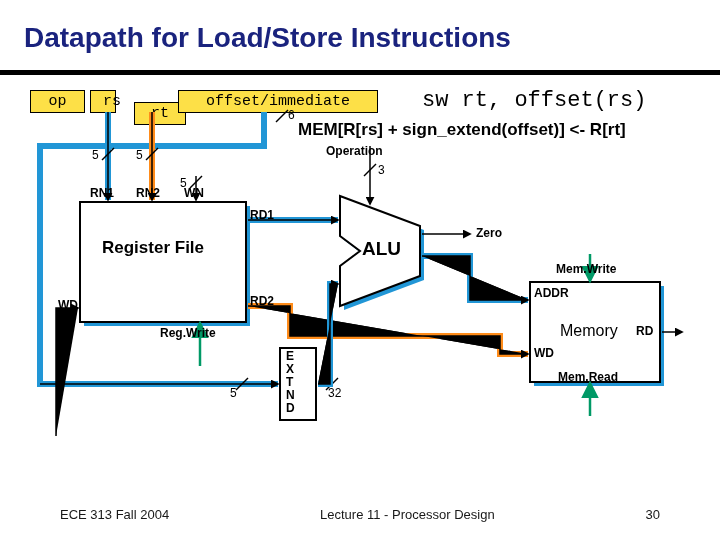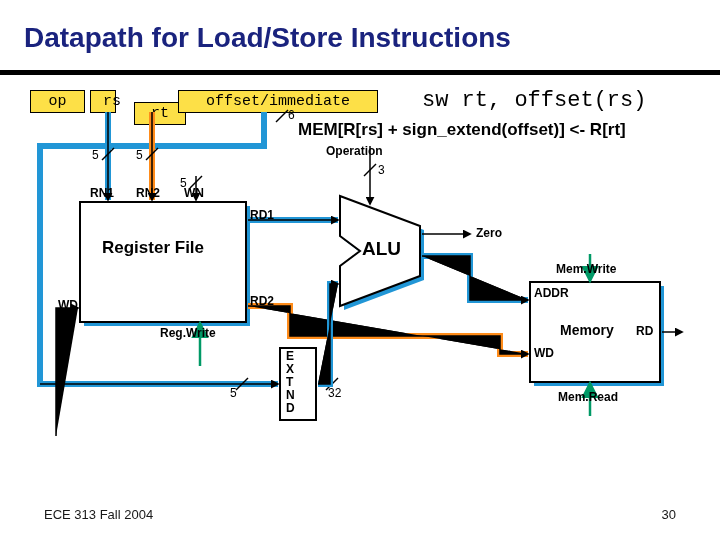--- a/index.html
+++ b/index.html
@@ -1,19 +1,19 @@
 <!DOCTYPE html>
 <html><head>
 <meta charset="utf-8">
 <style>
   * { box-sizing: border-box; margin: 0; padding: 0; }
   body { width: 720px; height: 540px; background: #fff; font-family: Arial, sans-serif; position: relative; overflow: hidden; }
   .title { position: absolute; top: 22px; left: 24px; font-size: 28px; font-weight: bold; color: #1a237e; text-align: center; }
   .hr { position: absolute; top: 70px; left: 0; width: 720px; height: 5px; background: #000; }
-  .footer { position: absolute; bottom: 18px; width: 720px; left: 0; font-size: 13px; color: #181818; display: flex; justify-content: space-between; padding: 0 44px; }
+  .footer { position: absolute; bottom: 18px; width: 720px; left: 0; font-size: 13px; color: #181818; display: flex; justify-content: space-between; padding: 0 60px; }
   .diagram { position: absolute; top: 86px; left: 30px; width: 660px; height: 390px; }
   .abs { position: absolute; }
   .ibox { border: 1px solid #000; text-align: center; font-family: "Courier New", monospace; font-size: 15px; padding: 2px 12px; background: #fde047; }
   .lbl { font-size: 12px; font-weight: bold; }
   .lbl-plain { font-size: 12px; }
   .mono { font-family: "Courier New", monospace; }
 </style>
 </head>
 <body>
 
@@ -124,24 +124,25 @@
   <div class="abs lbl" style="left:28px;top:212px">WD</div>
   <div class="abs" style="left:72px;top:152px;font-size:17px;font-weight:bold">Register File</div>
   <div class="abs lbl" style="left:130px;top:240px">Reg.Write</div>
 
   <div class="abs" style="left:332px;top:152px;font-size:19px;font-weight:bold">ALU</div>
   <div class="abs lbl" style="left:296px;top:58px">Operation</div>
   <div class="abs lbl" style="left:446px;top:140px">Zero</div>
 
   <div class="abs lbl" style="left:256px;top:264px;line-height:13px;letter-spacing:0">E<br>X<br>T<br>N<br>D</div>
 
-  <div class="abs" style="left:530px;top:236px;font-size:14px;font-weight:bold">Memory</div>
+  <div class="abs" style="left:530px;top:236px;font-size:16px;font-weight:normal">Memory</div>
   <div class="abs lbl" style="left:504px;top:200px">ADDR</div>
   <div class="abs lbl" style="left:606px;top:238px">RD</div>
   <div class="abs lbl" style="left:504px;top:260px">WD</div>
   <div class="abs lbl" style="left:526px;top:176px">Mem.Write</div>
-  <div class="abs lbl" style="left:528px;top:304px">Mem.Read</div>
+  <div class="abs lbl" style="left:528px;top:284px">Mem.Read</div>
 </div>
 
 <div class="footer">
   <span>ECE 313 Fall 2004</span>
+  <span>Lecture 11 - Processor Design</span>
   <span>30</span>
 </div>
 
 </body></html>

